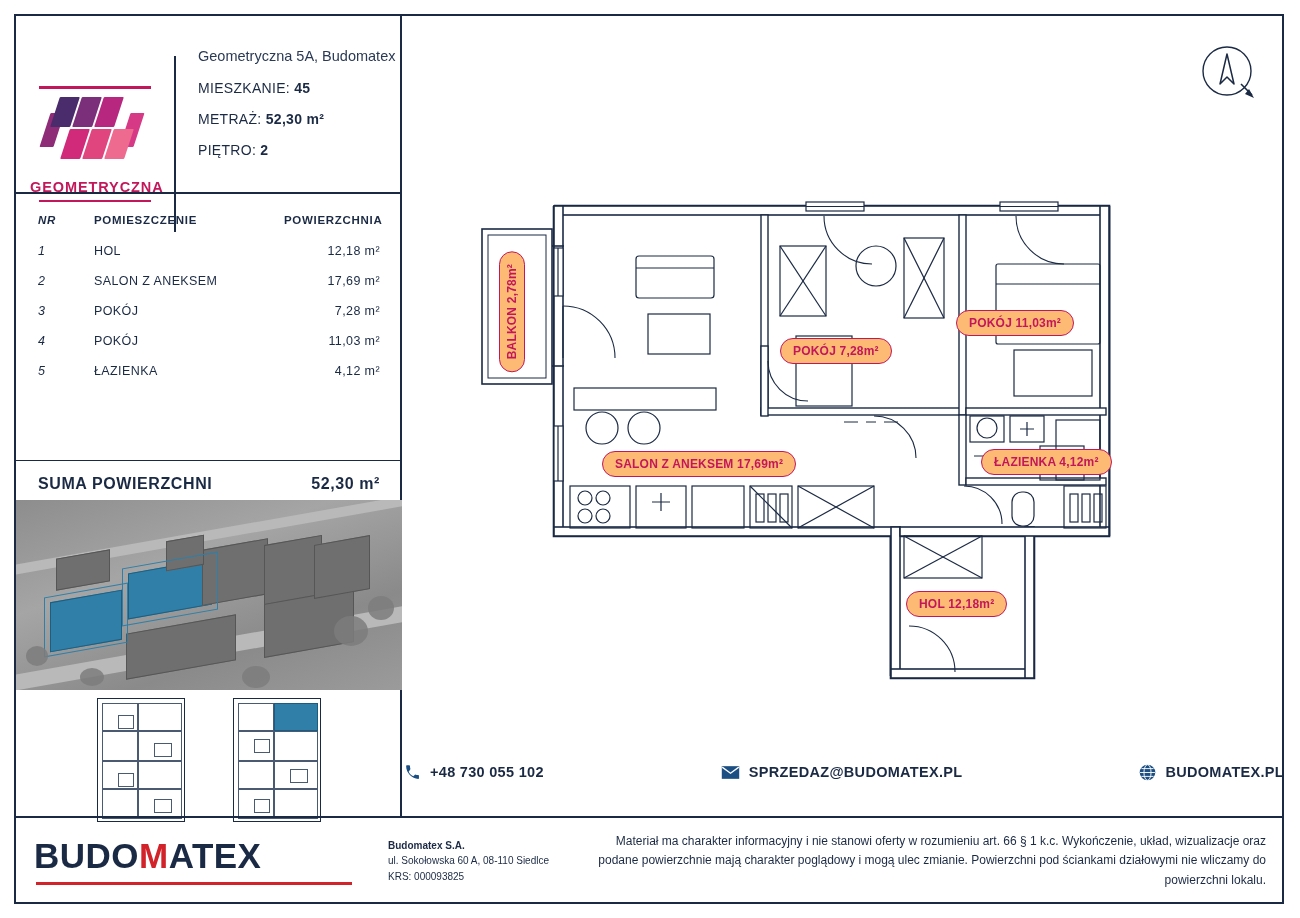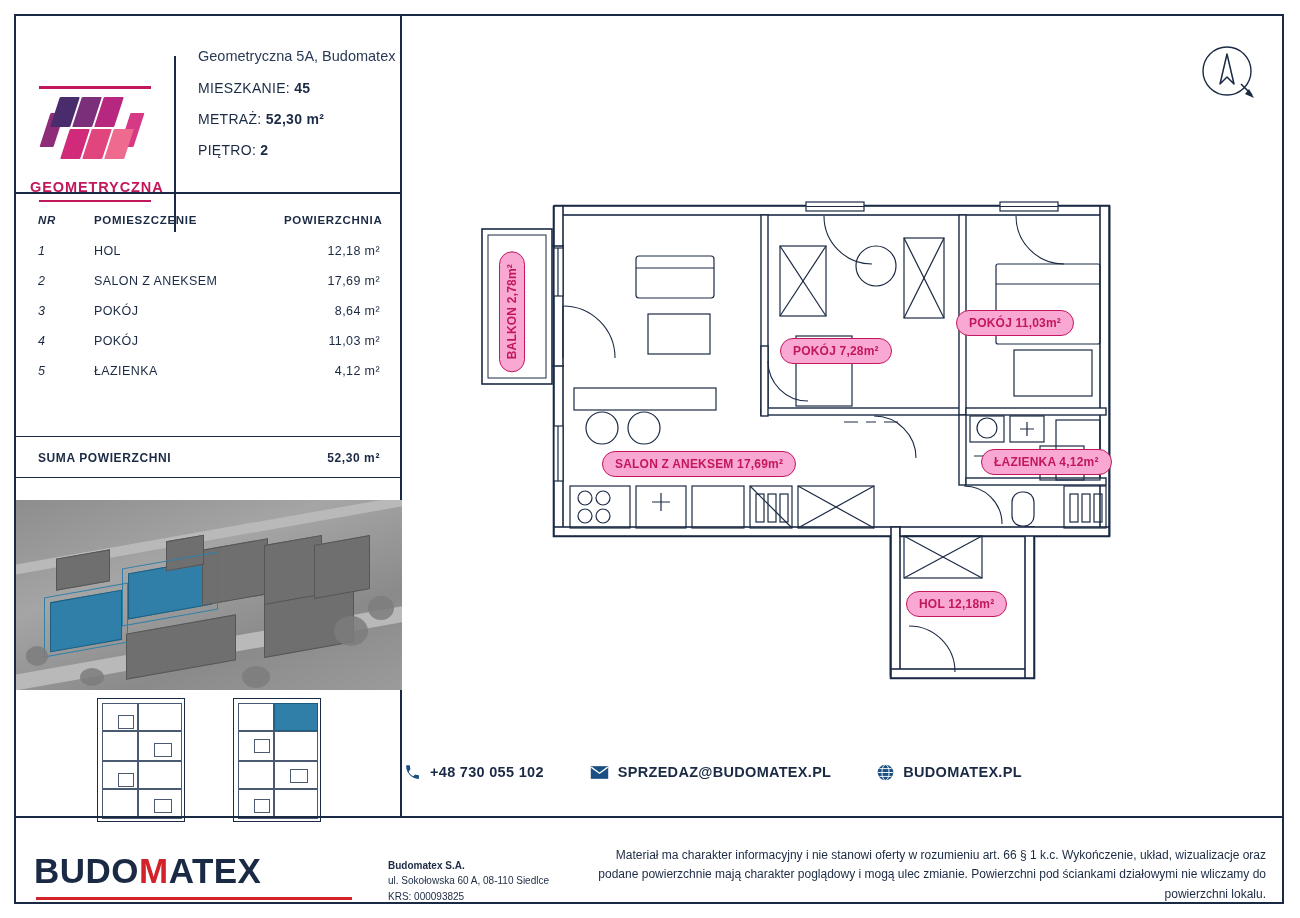--- a/index.html
+++ b/index.html
@@ -147,28 +147,28 @@
     display: flex;
     font-size: 12.5px;
     color: #1b2a44;
     padding: 8px 0;
     letter-spacing: 0.4px;
   }
   .room-row .col-nr { font-weight: 400; }
 
   .sum-box {
     position: absolute;
-    left: 0; top: 420px;
+    left: 0; top: 444px;
     width: 386px;
     padding: 14px 22px 12px 22px;
     box-sizing: border-box;
     border-top: 1.5px solid #1b2a44;
     border-bottom: 1.5px solid #1b2a44;
     display: flex;
-    font-size: 12px;
+    font-size: 16px;
     font-weight: 700;
     letter-spacing: 0.6px;
     color: #1b2a44;
   }
   .sum-box .label { flex: 1; }
 
   
   .aerial {
     position: absolute;
     left: 0; top: 484px;
@@ -251,21 +251,21 @@
     position: absolute;
     left: 0; top: 0;
     width: 866px;
     height: 700px;
   }
 
   .tag {
     position: absolute;
     border: 1.6px solid #c2185b;
     border-radius: 14px;
-    background: #f9a8d4;
+    background: #fdba74;
     color: #c2185b;
     font-size: 12px;
     font-weight: 700;
     letter-spacing: 0.2px;
     padding: 5px 12px;
     white-space: nowrap;
   }
   .tag.vertical {
     writing-mode: vertical-rl;
     transform: rotate(180deg);
@@ -274,40 +274,40 @@
 
   
   .contact {
     position: absolute;
     left: 404px;
     top: 752px;
     right: 16px;
     height: 40px;
     display: flex;
     align-items: center;
-    justify-content: flex-start;
+    justify-content: space-between;
     gap: 46px;
     color: #1b2a44;
     font-size: 14.5px;
     font-weight: 700;
     letter-spacing: 0.3px;
   }
   .contact .item { display: flex; align-items: center; gap: 9px; }
   .contact svg { display: block; }
 
   
   .footer {
     position: absolute;
     left: 16px; top: 816px;
     right: 16px;
     height: 88px;
     border-top: 2px solid #1b2a44;
     box-sizing: border-box;
     display: flex;
-    align-items: flex-end;
+    align-items: center;
     padding: 0 18px;
   }
   .foot-logo {
     width: 330px;
     position: relative;
     height: 56px;
   }
   .foot-logo .txt {
     font-size: 35px;
     font-weight: 700;
@@ -396,21 +396,21 @@
         <div class="col-area">12,18 m²</div>
       </div>
       <div class="room-row">
         <div class="col-nr">2</div>
         <div class="col-name">SALON Z ANEKSEM</div>
         <div class="col-area">17,69 m²</div>
       </div>
       <div class="room-row">
         <div class="col-nr">3</div>
         <div class="col-name">POKÓJ</div>
-        <div class="col-area">8,64 m²</div>
+        <div class="col-area">7,28 m²</div>
       </div>
       <div class="room-row">
         <div class="col-nr">4</div>
         <div class="col-name">POKÓJ</div>
         <div class="col-area">11,03 m²</div>
       </div>
       <div class="room-row">
         <div class="col-nr">5</div>
         <div class="col-name">ŁAZIENKA</div>
         <div class="col-area">4,12 m²</div>

